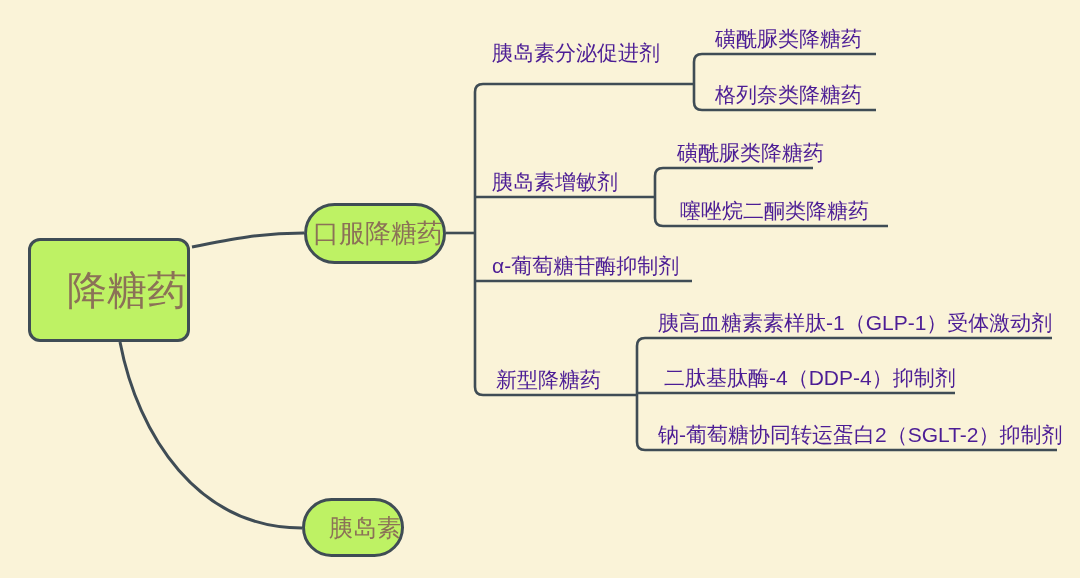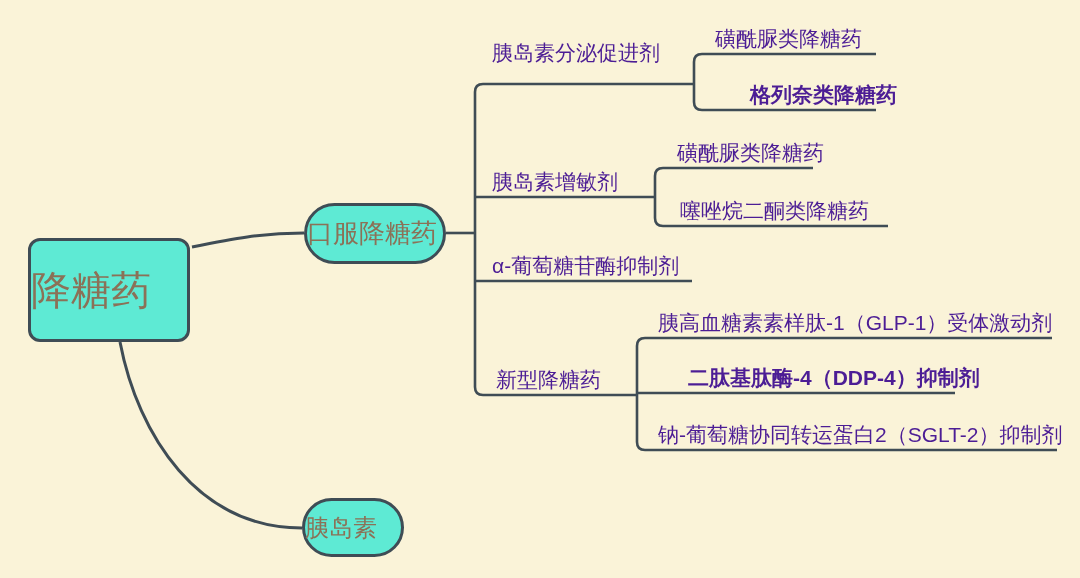--- a/index.html
+++ b/index.html
@@ -20,23 +20,23 @@
   svg.lines path{
     fill:none;
     stroke:#3F4C55;
     stroke-width:2.6;
     stroke-linecap:butt;
   }
   svg.lines path.curve{stroke-width:3;}
   .node-box{
     position:absolute;
     box-sizing:border-box;
-    background:#5eead4;
+    background:#bef264;
     border:3px solid #3F4C55;
-    display:flex;align-items:center;justify-content:flex-start;
+    display:flex;align-items:center;justify-content:flex-end;
     color:#8B7157;
     white-space:nowrap;
     cursor:pointer;
   }
   .root-box{
     left:28px;top:238px;width:162px;height:104px;
     border-radius:12px;
     font-size:40px;
   }
   .pill-oral{
@@ -57,25 +57,25 @@
     white-space:nowrap;
     cursor:pointer;
   }
   
   .lbl-secretagogues{left:492px;top:38px;}
   .lbl-sensitizers{left:492px;top:167px;}
   .lbl-alpha{left:492px;top:251px;}
   .lbl-newtype{left:496px;top:365px;}
   
   .lbl-sulfonylureas{left:715px;top:24px;}
-  .lbl-glinides{left:750px;top:80px;font-weight:bold;}
+  .lbl-glinides{left:715px;top:80px;}
   .lbl-biguanides{left:677px;top:138px;}
   .lbl-tzd{left:680px;top:196px;}
   .lbl-glp1{left:658px;top:308px;}
-  .lbl-ddp4{left:688px;top:363px;font-weight:bold;}
+  .lbl-ddp4{left:664px;top:363px;}
   .lbl-sglt2{left:658px;top:420px;}
 </style>
 </head>
 <body>
 
 <div class="canvas">
 
   <svg class="lines" viewBox="0 0 1080 578" xmlns="http://www.w3.org/2000/svg">
 
     <path class="curve" d="M192,247 C232,239 262,233 304,233"></path>

